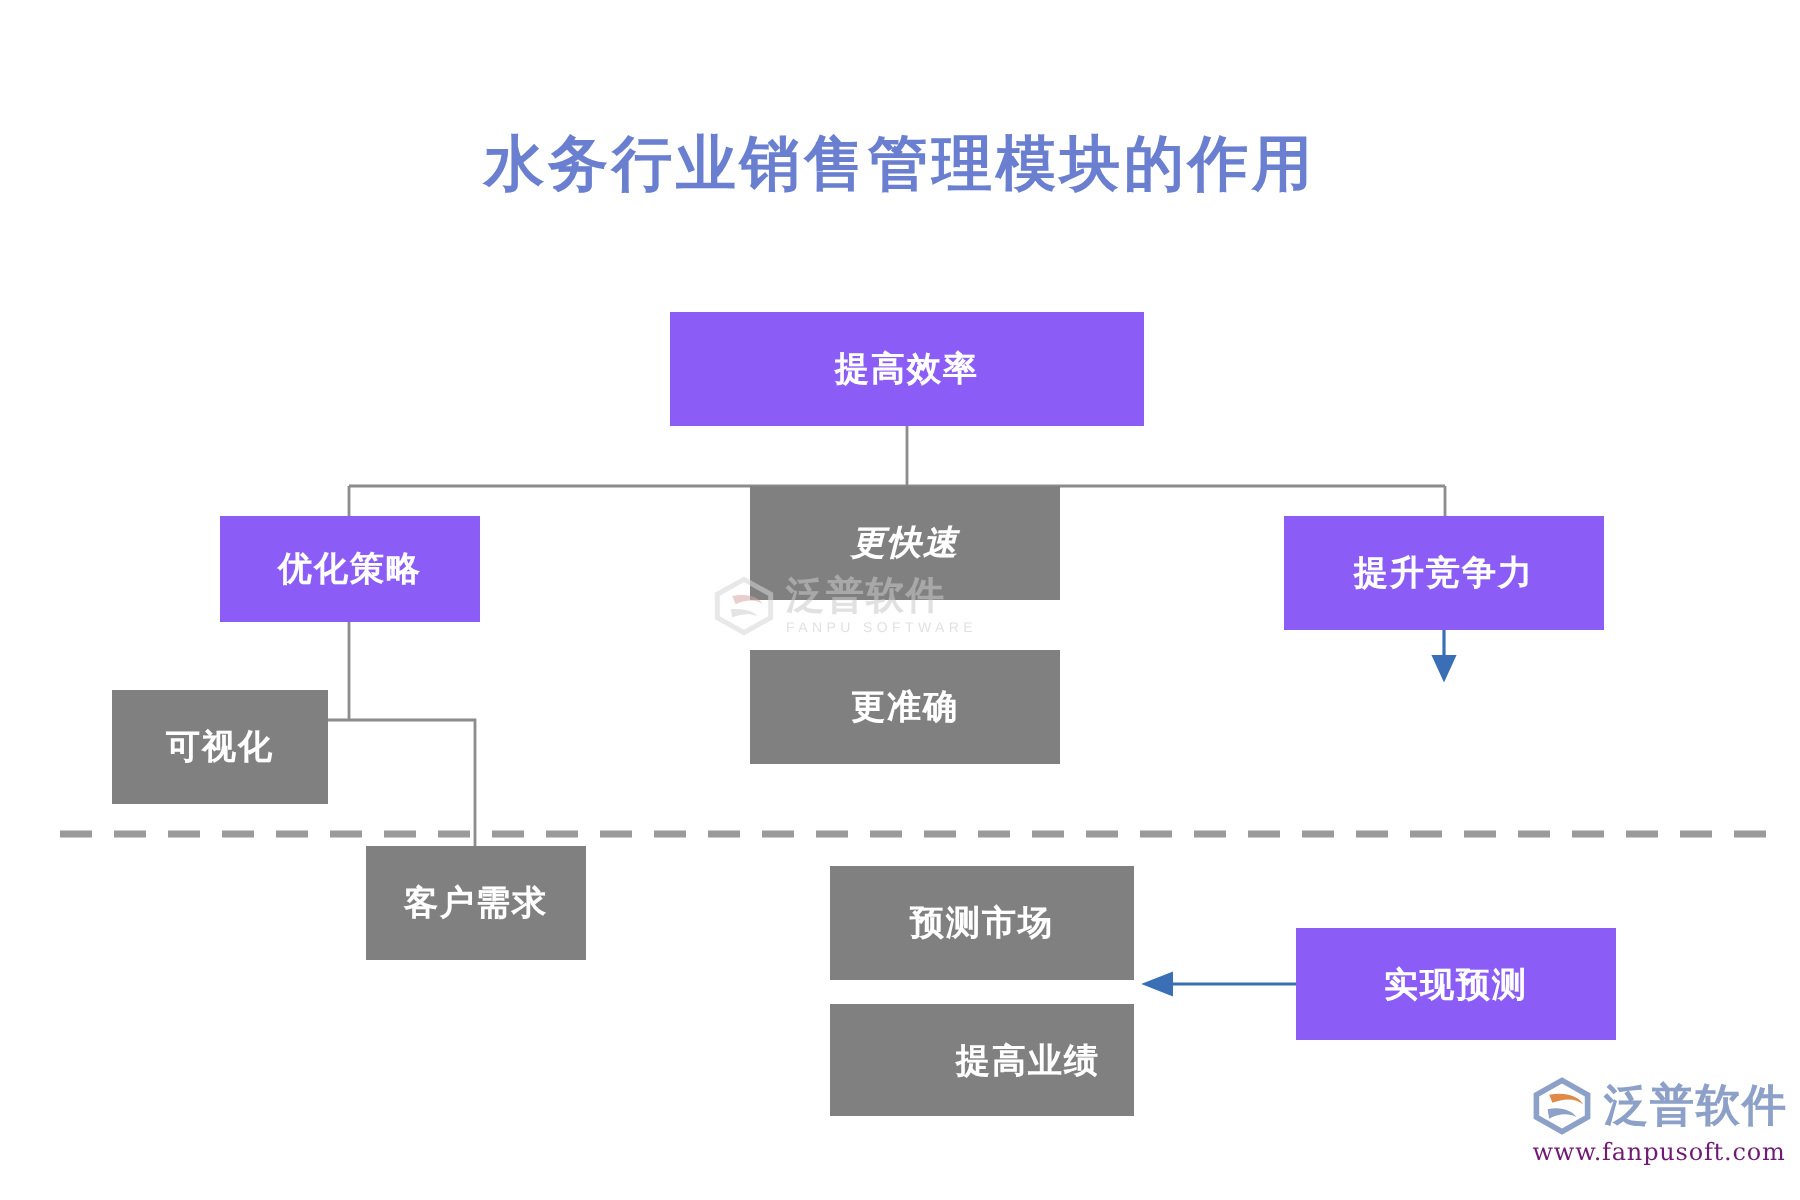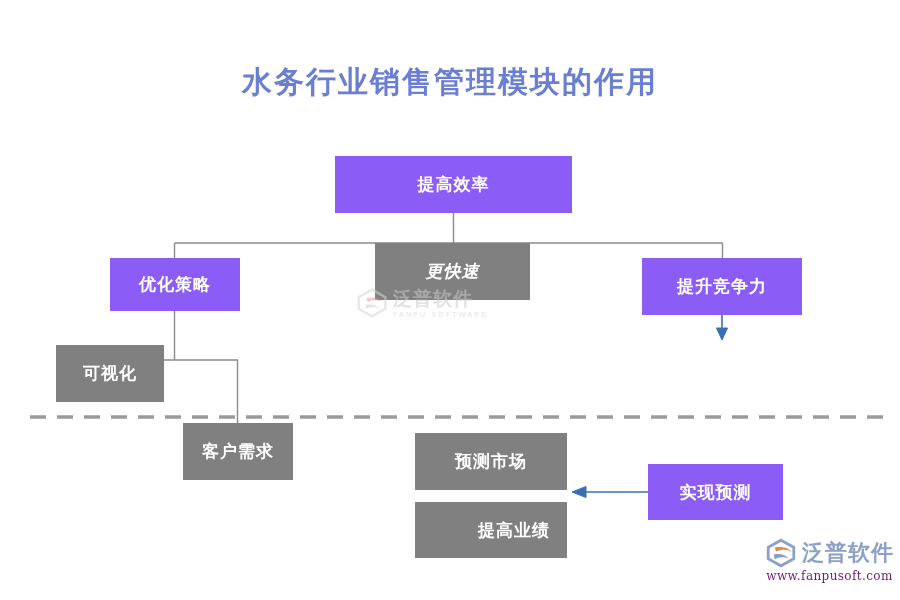--- a/index.html
+++ b/index.html
@@ -144,20 +144,23 @@
   </div>
 
   <div class="node blue" style="left:110px; top:258px; width:130px; height:53px;">
     <span>优化策略</span>
   </div>
 
   <div class="node gray" style="left:375px; top:243px; width:155px; height:57px;font-style:italic;">
     <span>更快速</span>
   </div>
 
+  <div class="node gray" style="left:375px; top:325px; width:155px; height:57px;">
+    <span>更准确</span>
+  </div>
 
   <div class="node blue" style="left:642px; top:258px; width:160px; height:57px;text-align:center;">
     <span>提升竞争力</span>
   </div>
 
   <div class="node gray" style="left:56px; top:345px; width:108px; height:57px;">
     <span>可视化</span>
   </div>
 
 
@@ -166,21 +169,21 @@
   </div>
 
   <div class="node gray" style="left:415px; top:433px; width:152px; height:57px;">
     <span>预测市场</span>
   </div>
 
   <div class="node gray" style="left:415px; top:502px; width:152px; height:56px;padding-left:46px;">
     <span>提高业绩</span>
   </div>
 
-  <div class="node blue" style="left:648px; top:464px; width:135px; height:56px;">
+  <div class="node blue" style="left:648px; top:464px; width:160px; height:56px;">
     <span>实现预测</span>
   </div>
 
   <div class="wm-center">
     <svg class="wm-mark" viewBox="0 0 40 36" xmlns="http://www.w3.org/2000/svg">
       <path d="M20 2 L36 11 L36 25 L20 34 L4 25 L4 11 Z" fill="none" stroke="#d6d6d6" stroke-width="3"></path>
       <path d="M13 12 C22 10, 30 13, 31 17 C28 14, 21 14, 15 17 Z" fill="#d6a7a7"></path>
       <path d="M12 20 C19 19, 26 21, 28 24 C23 22, 17 23, 13 25 Z" fill="#cfcfcf"></path>
     </svg>
     <div class="wm-txt">

